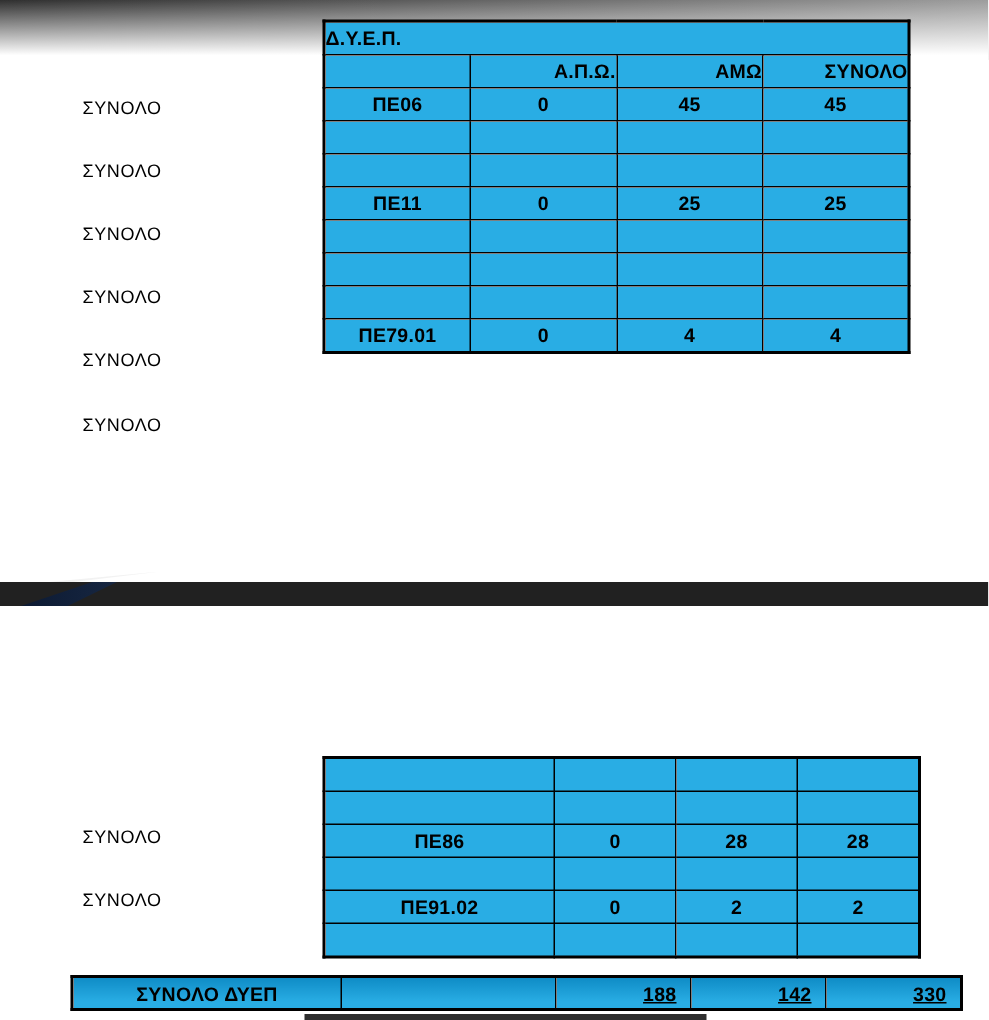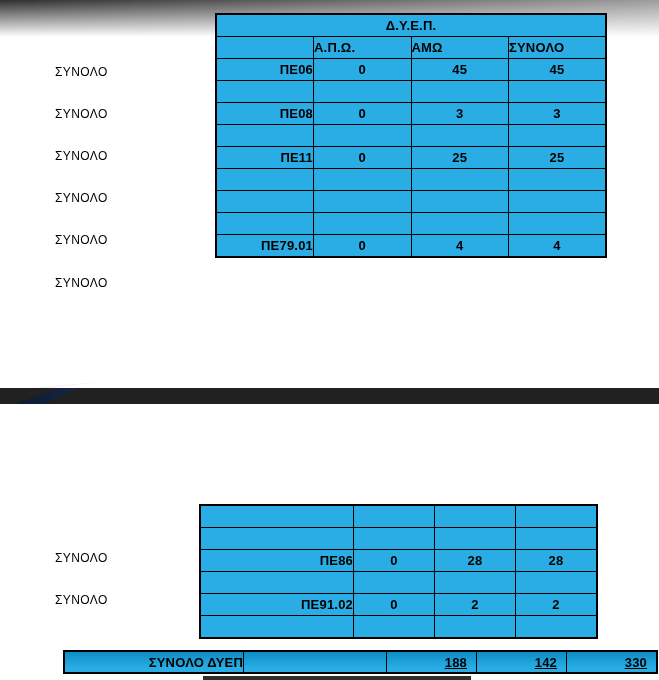--- a/index.html
+++ b/index.html
@@ -29,33 +29,33 @@
   
   table.sheet{
     position:absolute;border-collapse:collapse;table-layout:fixed;
     border:2px solid #000;
   }
   table.sheet td{
     border:1.5px solid #000;height:21px;padding:0;
     font-weight:bold;font-size:13px;letter-spacing:.2px;
     background:#29ade4;overflow:hidden;white-space:nowrap;
   }
-  td.lbl{text-align:right;padding-left:7px;}
+  td.lbl{text-align:center;padding-left:7px;}
   td.num{text-align:center;}
   td.hdr{
-    height:23px;text-align:center;font-size:14px;
+    height:23px;text-align:left;font-size:14px;
     background:linear-gradient(180deg,#0a7ab5 0%,#1ea6e0 85%);
   }
   td.colhdr{
-    text-align:left;
+    text-align:right;
     background:linear-gradient(180deg,#0d85c0 0%,#24aae2 85%);
   }
   #table-top{left:215px;top:13px;width:392px;}
-  #table-bottom{left:199px;top:504px;width:392px;padding-left:24px;}
-  #table-totals{left:63px;top:650px;width:560px;}
+  #table-bottom{left:215px;top:504px;width:392px;padding-left:24px;}
+  #table-totals{left:47px;top:650px;width:560px;}
   #table-totals td{
     height:20px;
     background:linear-gradient(180deg,#0f8cc6 0%,#29ade4 80%);
   }
   #table-totals td.rnum{text-align:right;padding-right:9px;text-decoration:underline;}
   
   .side-label{
     position:absolute;left:55px;width:120px;height:15px;
     font-size:12px;font-weight:normal;letter-spacing:.4px;line-height:15px;
   }
@@ -91,26 +91,20 @@
       <td class="lbl">ΠΕ06</td>
       <td class="num">0</td>
       <td class="num">45</td>
       <td class="num">45</td>
     </tr>
     <tr>
       <td class="lbl"></td>
       <td class="num"></td>
       <td class="num"></td>
       <td class="num"></td>
-    </tr>
-    <tr>
-      <td class="lbl">ΠΕ08</td>
-      <td class="num">0</td>
-      <td class="num">3</td>
-      <td class="num">3</td>
     </tr>
     <tr>
       <td class="lbl"></td>
       <td class="num"></td>
       <td class="num"></td>
       <td class="num"></td>
     </tr>
     <tr>
       <td class="lbl">ΠΕ11</td>
       <td class="num">0</td>

